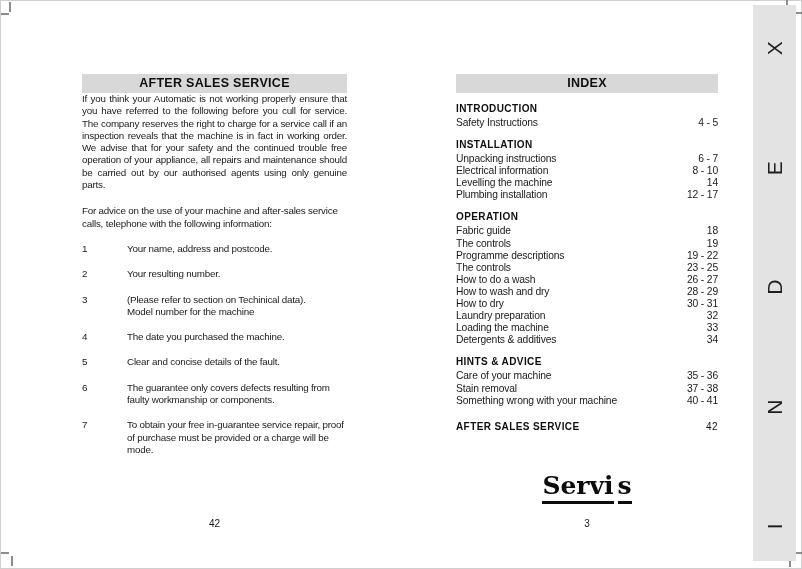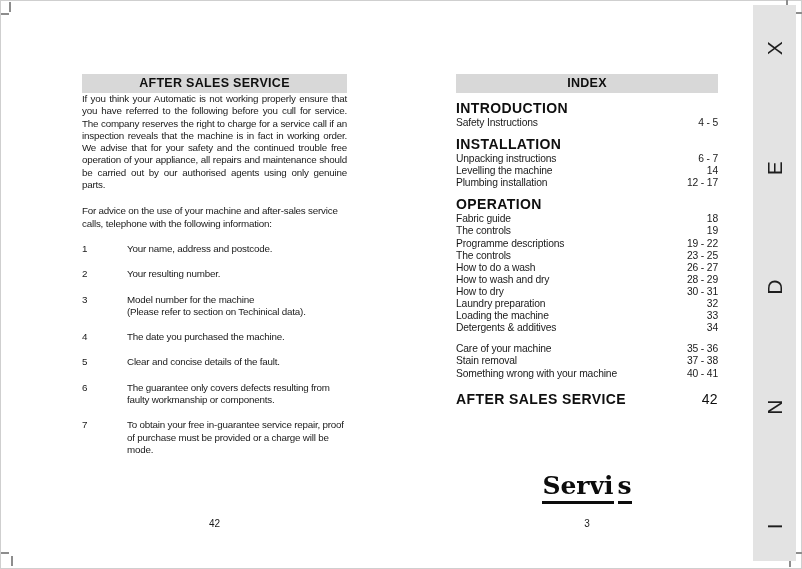--- a/index.html
+++ b/index.html
@@ -45,21 +45,21 @@
   .list-item { display: flex; margin-bottom: 13px; }
   .item-num { width: 20px; flex: none; }
   .item-text { flex: 1; margin-left: 25px; }
   .line { display: block; }
 
   
   .index-section { margin-top: 9px; }
   .index-heading {
     display: flex; justify-content: space-between; align-items: flex-end;
     font-weight: bold;
-    font-size: 14px;
+    font-size: 10px;
     line-height: 13px;
     letter-spacing: 0.4px;
     margin-bottom: 2px;
     color: #0f0f0f;
   }
   .index-heading .row-pages { font-weight: normal; }
   .gap-lg { margin-top: 13px; }
   .index-row {
     display: flex; justify-content: space-between;
     font-size: 10.3px;
@@ -147,22 +147,22 @@
       <span class="item-num">1</span>
       <span class="item-text">Your name, address and postcode.</span>
     </div>
     <div class="list-item">
       <span class="item-num">2</span>
       <span class="item-text">Your resulting number.</span>
     </div>
     <div class="list-item">
       <span class="item-num">3</span>
       <span class="item-text">
+        <span class="line">(Please refer to section on Techinical data).</span>
         <span class="line">Model number for the machine</span>
-        <span class="line">(Please refer to section on Techinical data).</span>
       </span>
     </div>
     <div class="list-item">
       <span class="item-num">4</span>
       <span class="item-text">The date you purchased the machine.</span>
     </div>
     <div class="list-item">
       <span class="item-num">5</span>
       <span class="item-text">Clear and concise details of the fault.</span>
     </div>
@@ -192,20 +192,24 @@
 
   <div class="index-section">
     <div class="index-heading">
       <span>INSTALLATION</span>
     </div>
     <div class="index-row">
       <span class="row-label">Unpacking instructions</span>
       <span class="row-pages">6 - 7</span>
     </div>
     <div class="index-row">
+      <span class="row-label">Electrical information</span>
+      <span class="row-pages">8 - 10</span>
+    </div>
+    <div class="index-row">
       <span class="row-label">Levelling the machine</span>
       <span class="row-pages">14</span>
     </div>
     <div class="index-row">
       <span class="row-label">Plumbing installation</span>
       <span class="row-pages">12 - 17</span>
     </div>
   </div>
 
   <div class="index-section">
@@ -248,20 +252,23 @@
       <span class="row-label">Loading the machine</span>
       <span class="row-pages">33</span>
     </div>
     <div class="index-row">
       <span class="row-label">Detergents &amp; additives</span>
       <span class="row-pages">34</span>
     </div>
   </div>
 
   <div class="index-section">
+    <div class="index-heading">
+      <span>HINTS &amp; ADVICE</span>
+    </div>
     <div class="index-row">
       <span class="row-label">Care of your machine</span>
       <span class="row-pages">35 - 36</span>
     </div>
     <div class="index-row">
       <span class="row-label">Stain removal</span>
       <span class="row-pages">37 - 38</span>
     </div>
     <div class="index-row">
       <span class="row-label">Something wrong with your machine</span>

